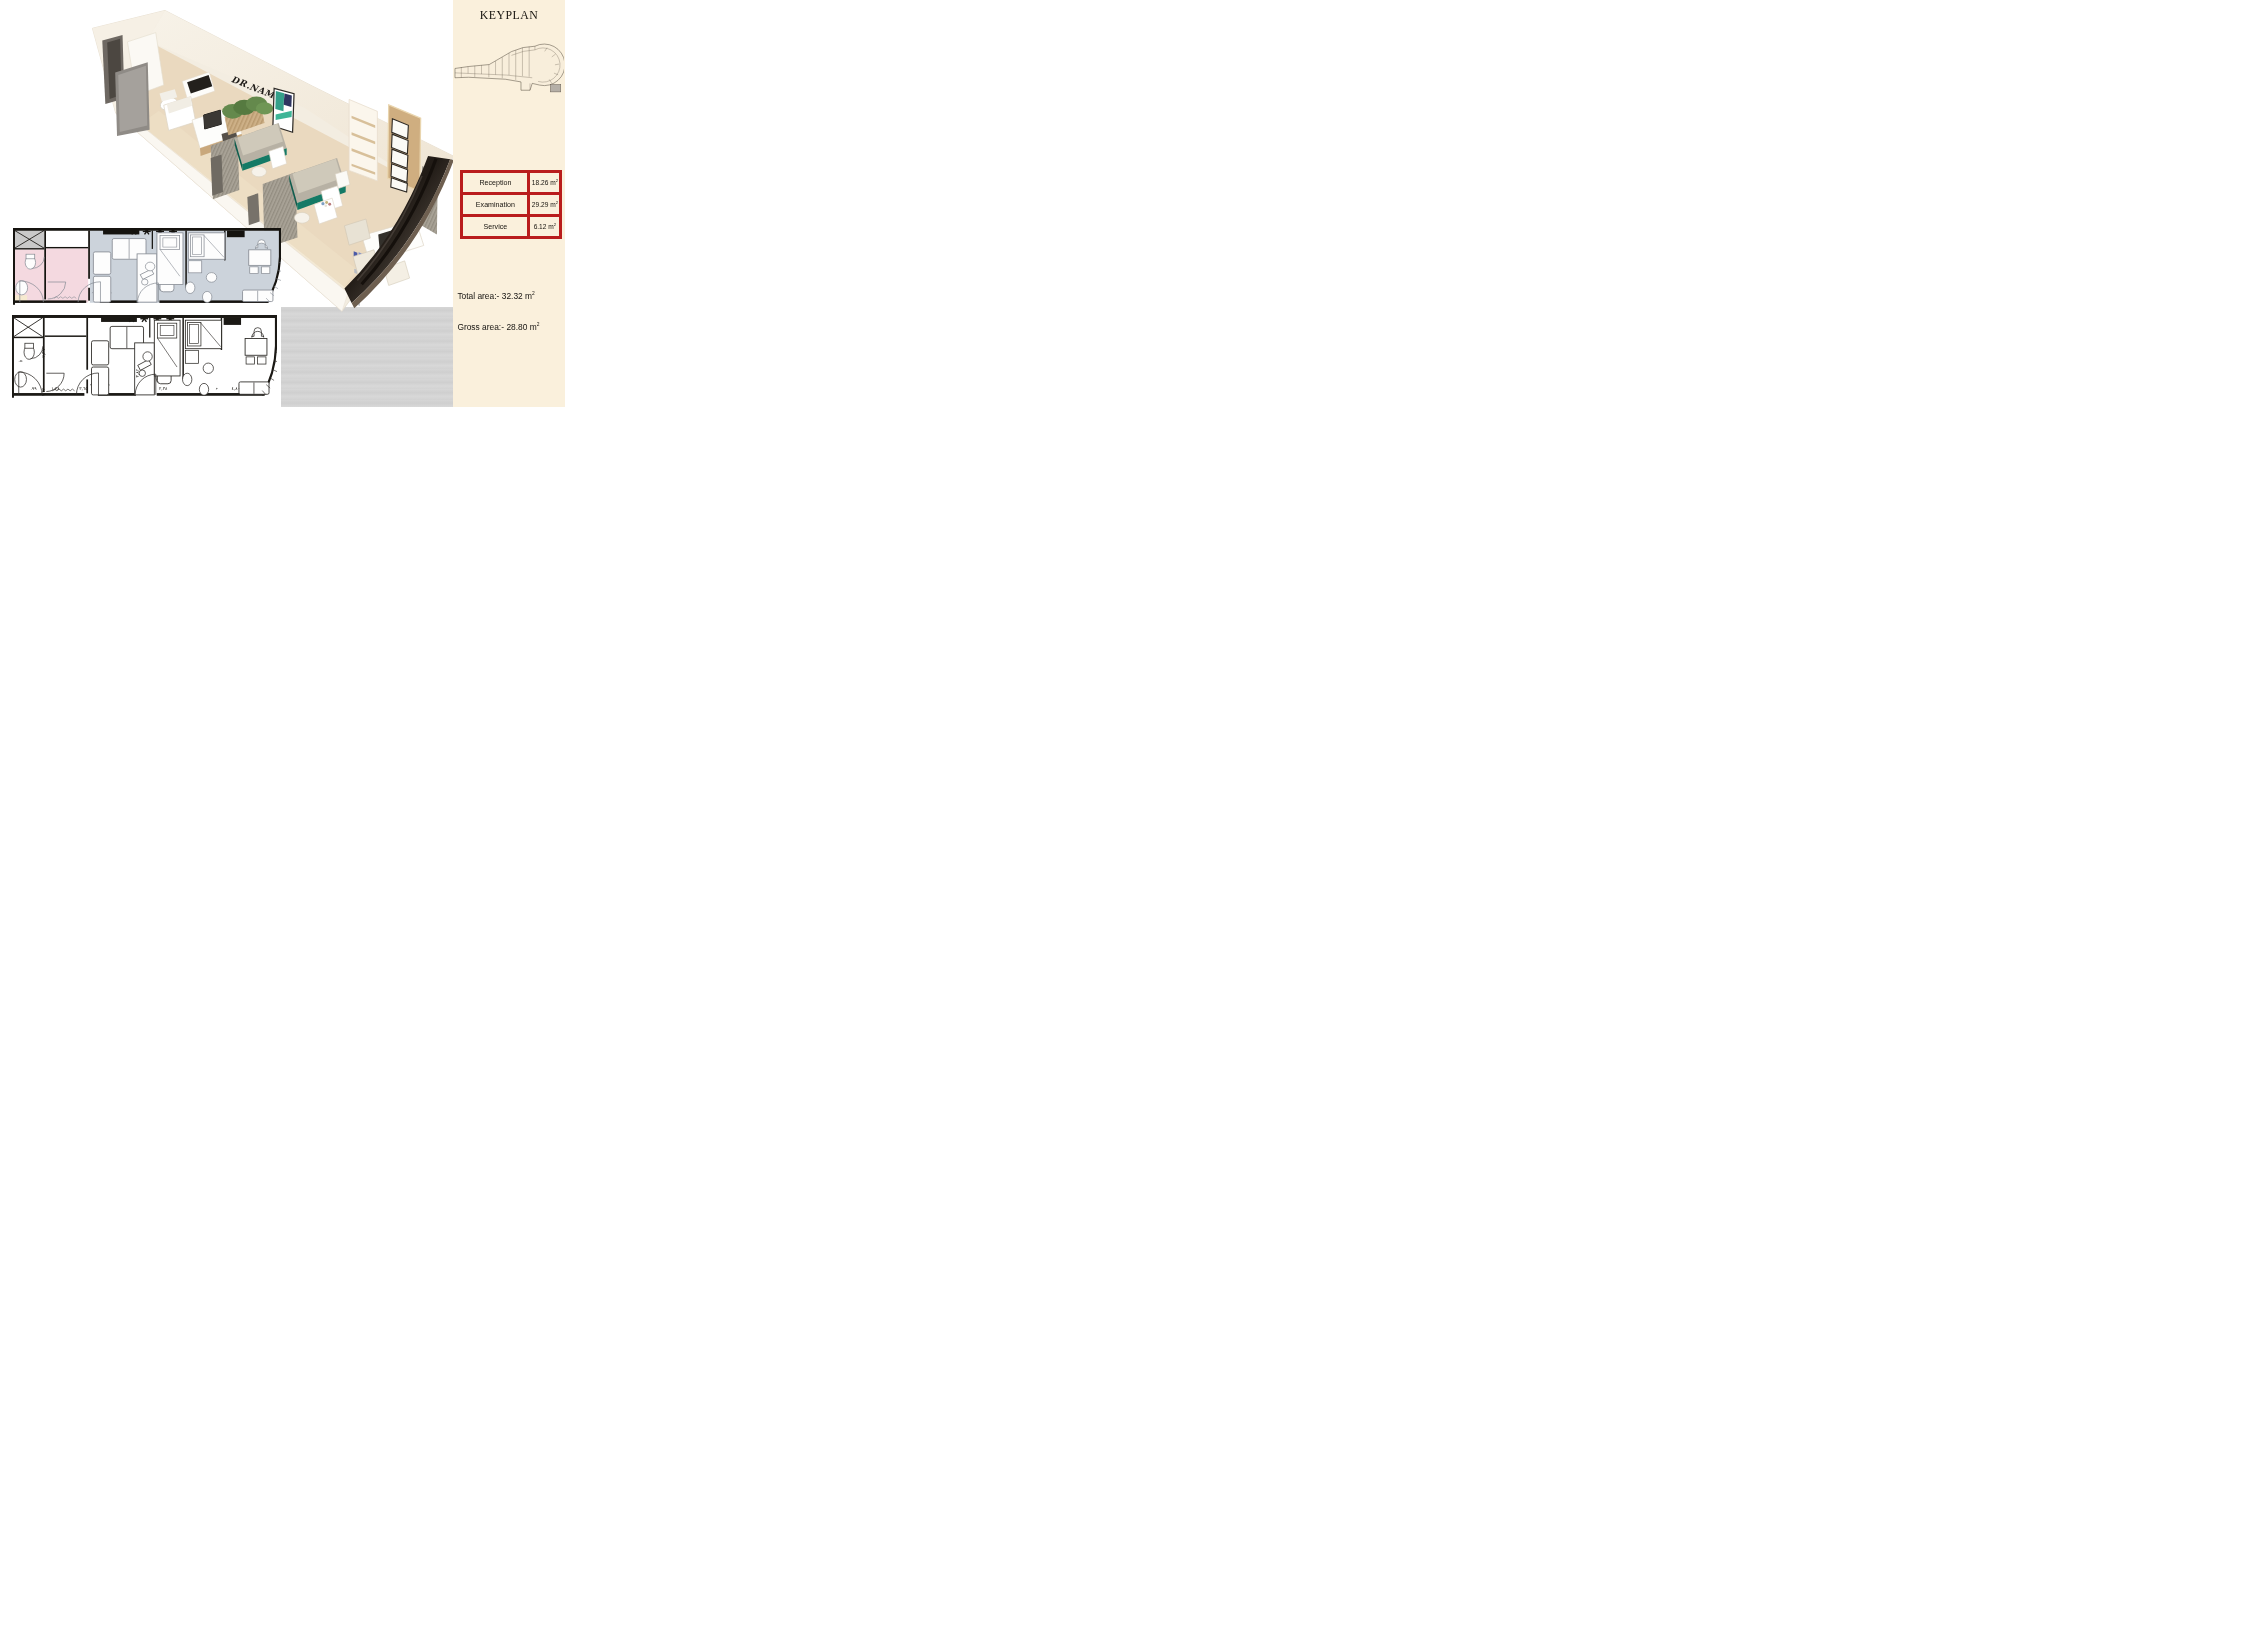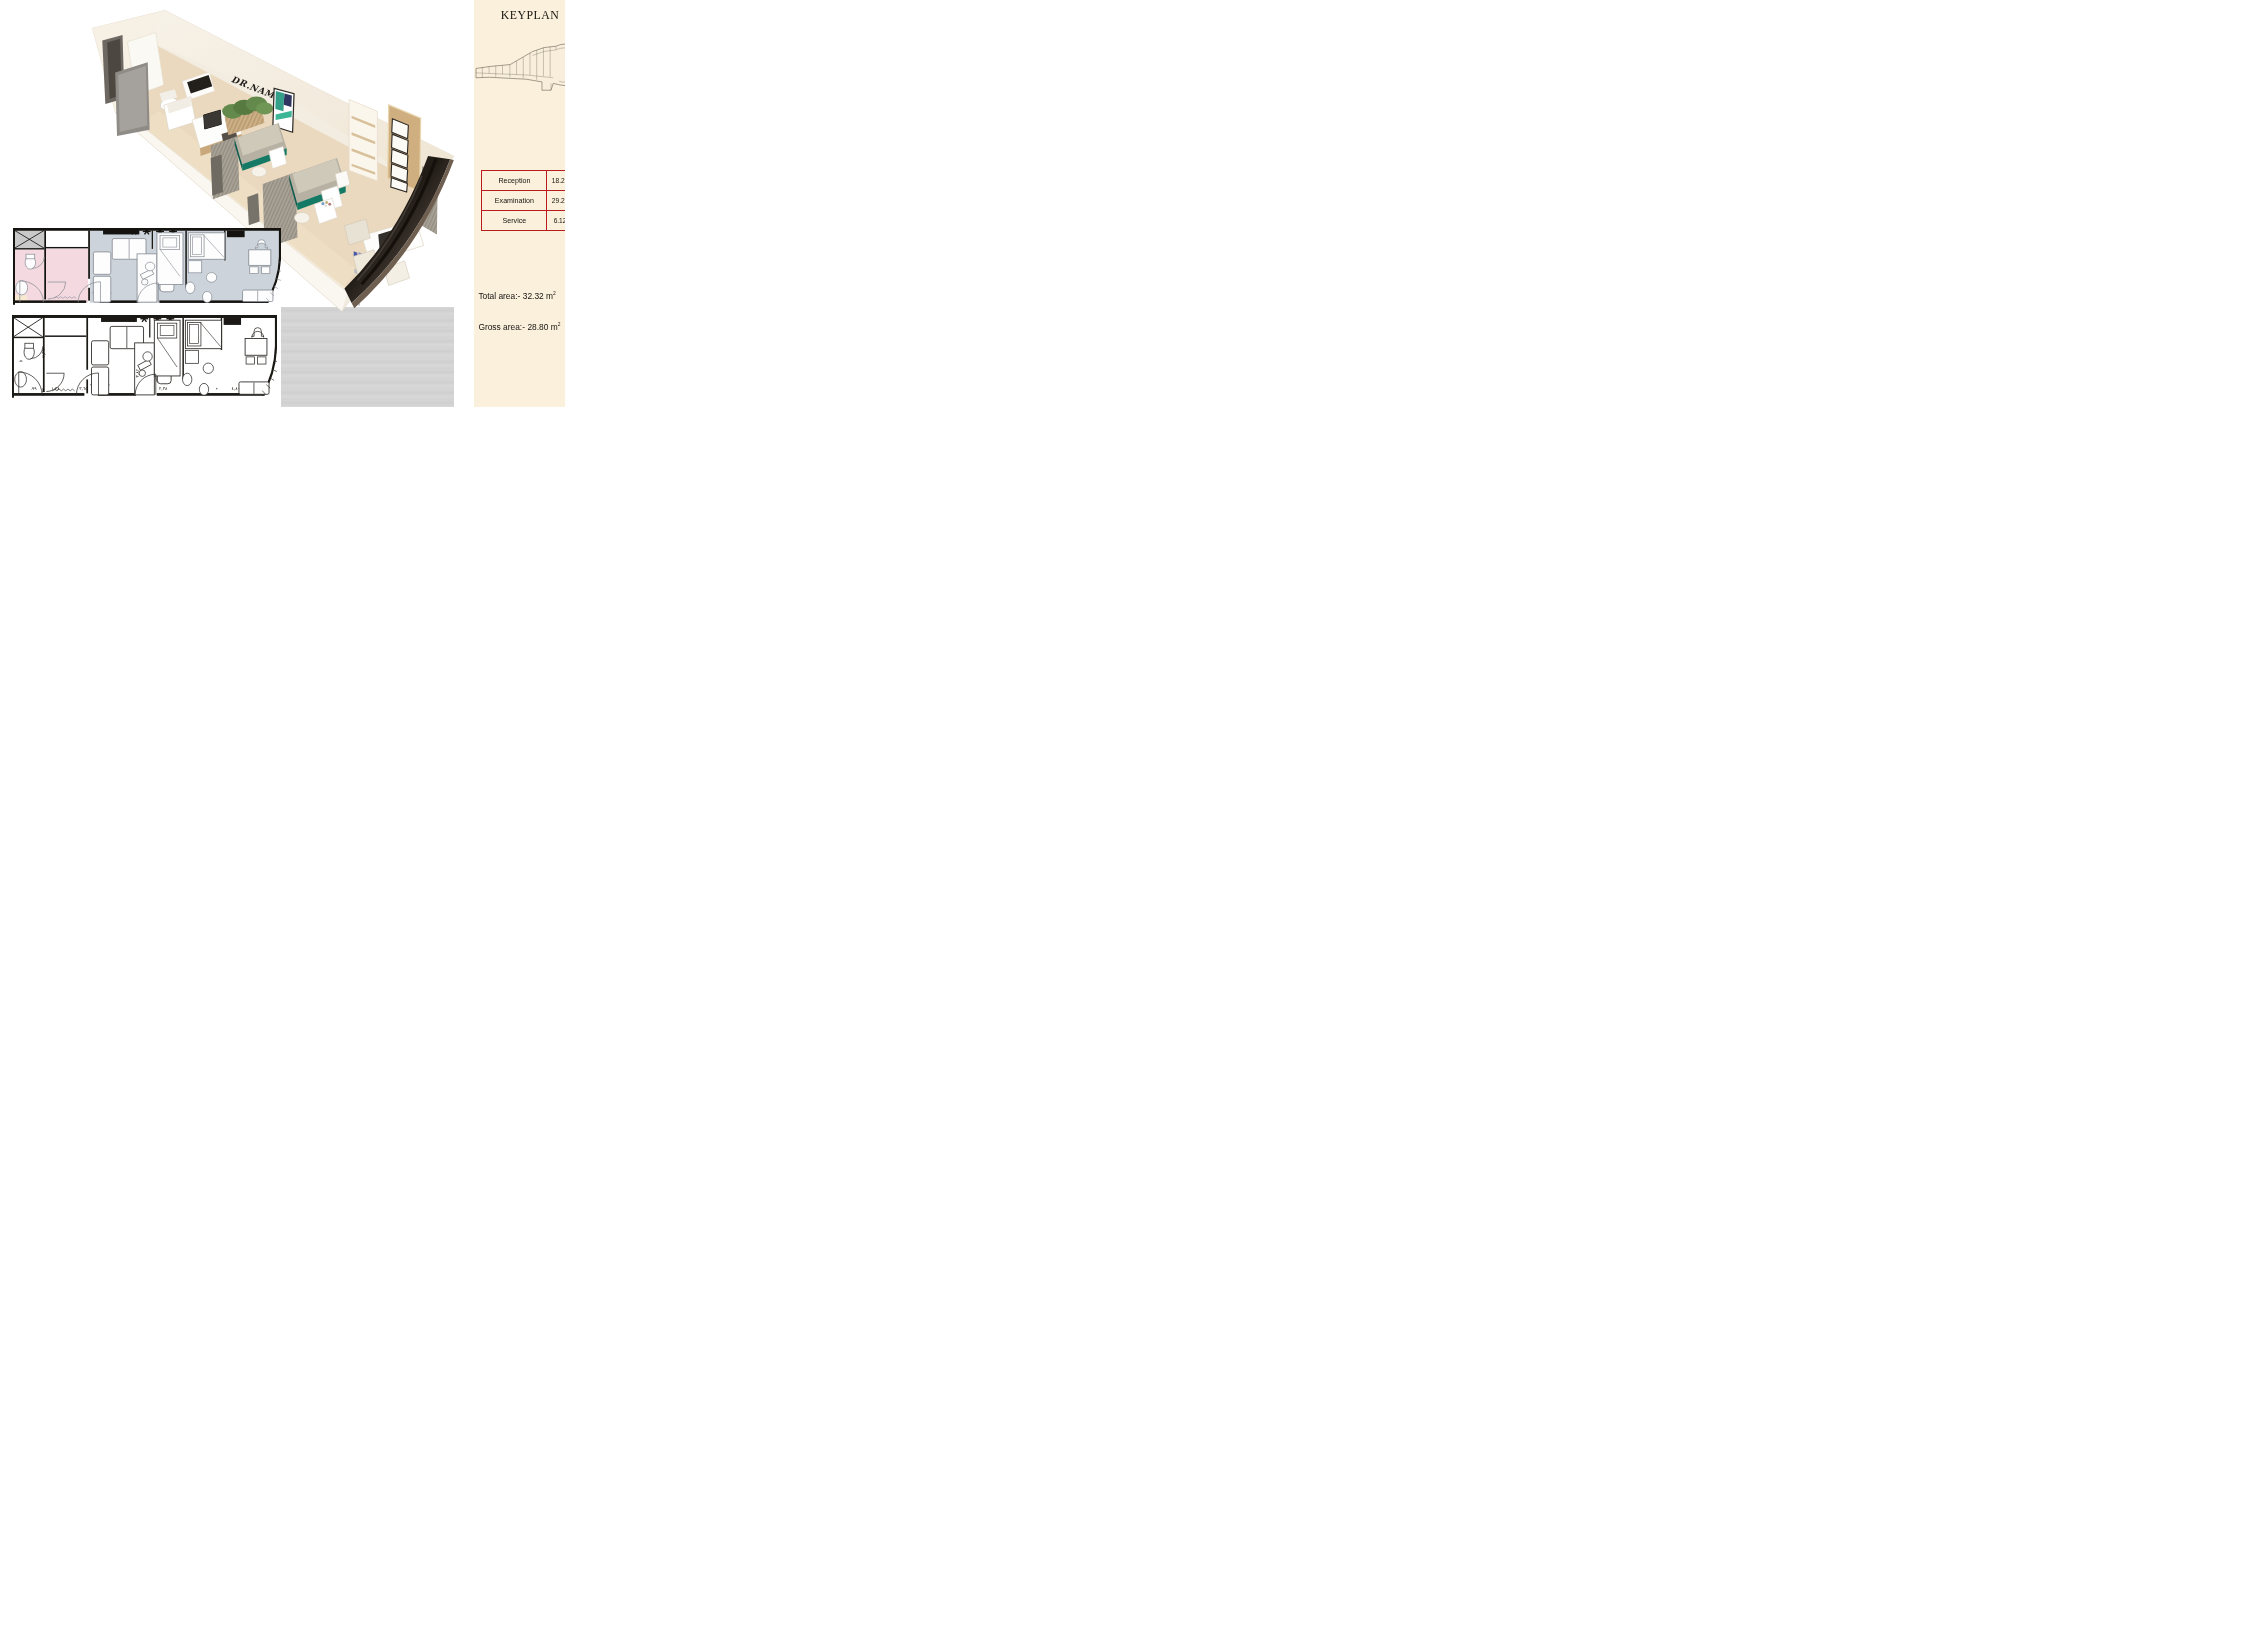--- a/index.html
+++ b/index.html
@@ -1,26 +1,26 @@
 <!DOCTYPE html>
 <html style="font-size:7.9px"><head>
 <meta charset="utf-8">
 <style>
   html,body{margin:0;padding:0;background:#ffffff;}
   #page{position:relative;width:565px;height:407px;background:#ffffff;overflow:hidden;
         font-family:"Liberation Sans",sans-serif;}
   svg{display:block;}
   
-  #sidebar{position:absolute;left:453px;top:0;width:112px;height:407px;background:#faf0dc;z-index:5;margin-left:21px;}
+  #sidebar{position:absolute;left:453px;top:0;width:112px;height:407px;background:#faf0dc;z-index:5;}
   #keyplan-title{position:absolute;left:0;top:7.9px;width:100%;text-align:center;
      font-family:"Liberation Serif",serif;font-size:11.8px;letter-spacing:0.5px;color:#17140f;}
   #keyplan-map{position:absolute;left:1px;top:28.5px;width:110px;height:65px;}
   #area-table{position:absolute;left:7.4px;top:170px;width:102px;border-collapse:collapse;
      color:#16130e;}
-  #area-table td{border:1px solid #b91c1c;height:17px;text-align:center;vertical-align:middle;
+  #area-table td{border:3px solid #b91c1c;height:17px;text-align:center;vertical-align:middle;
      background:#faf0dc;}
   #area-table td.lbl{width:62px;font-size:7.1px;}
   #area-table td.val{font-size:6.6px;}
   #area-table sup{font-size:4.2px;}
   .total-line{position:absolute;left:4.4px;width:108px;color:#151310;font-size:8.4px;white-space:nowrap;}
   .total-line .num{margin-left:2.5px;}
   .total-line sup{font-size:4.9px;}
   #total-area{top:291px;}
   #gross-area{top:322px;}
   

